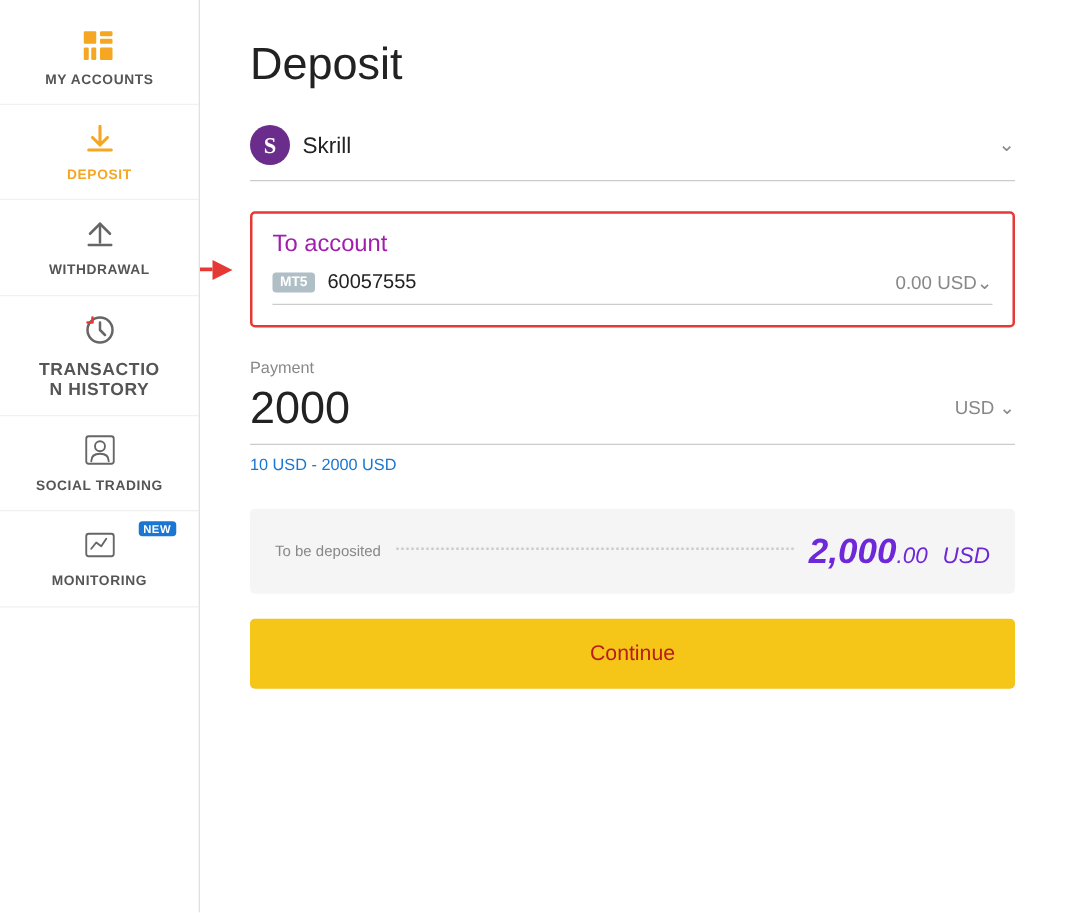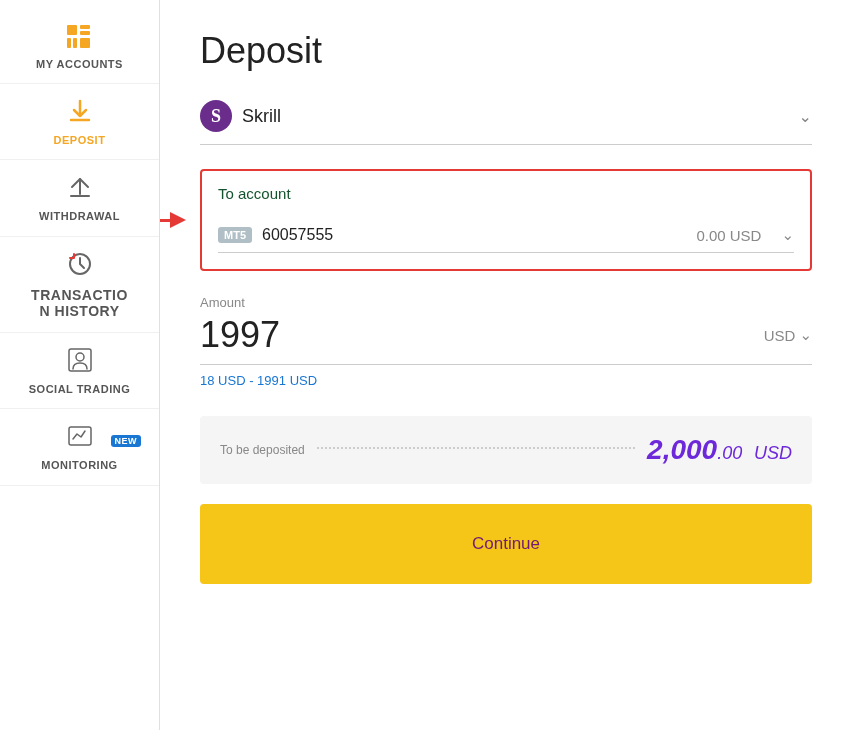--- a/index.html
+++ b/index.html
@@ -113,23 +113,23 @@
     
     .to-account-wrapper {
       border: 2px solid #e53935;
       border-radius: 4px;
       padding: 14px 16px 16px;
       margin-bottom: 24px;
       position: relative;
     }
 
     .to-account-label {
-      font-size: 15px;
-      color: #14532d;
-      margin-bottom: 24px;
+      font-size: 19px;
+      color: #a21caf;
+      margin-bottom: 10px;
     }
 
     .account-row {
       display: flex;
       align-items: center;
       justify-content: space-between;
       border-bottom: 1px solid #ccc;
       padding-bottom: 8px;
       text-align: right;
     }
@@ -150,21 +150,21 @@
     }
 
     .account-number {
       font-size: 16px;
       color: #222;
     }
 
     .account-balance-row {
       display: flex;
       align-items: center;
-      gap: 20px;
+      gap: 0;
       color: #888;
       font-size: 15px;
     }
 
     
     .red-arrow {
       position: absolute;
       left: -90px;
       top: 50%;
       transform: translateY(-50%);
@@ -257,24 +257,24 @@
     .deposit-amount .currency {
       font-size: 18px;
       font-weight: 400;
       margin-left: 4px;
     }
 
     
     .continue-btn {
       width: 100%;
       background: #f5c518;
-      color: #701a75;
+      color: #b91c1c;
       border: none;
       border-radius: 4px;
-      padding: 30px;
+      padding: 18px;
       font-size: 17px;
       font-weight: 500;
       cursor: pointer;
       text-align: center;
     }
 
     
     .dotted-line {
       flex: 1;
       border-bottom: 2px dotted #ccc;
@@ -284,21 +284,21 @@
 
     
     .new-badge {
       background: #1976d2;
       color: #fff;
       font-size: 9px;
       font-weight: 700;
       padding: 1px 4px;
       border-radius: 3px;
       position: absolute;
-      top: 26px;
+      top: 8px;
       right: 18px;
     }
   </style>
 </head>
 <body>
 
 <div class="sidebar">
 
   <div class="sidebar-item">
     <span class="icon" style="color:#f5a623;">
@@ -404,32 +404,32 @@
         </div>
         <div class="account-balance-row">
           <span>0.00 USD</span>
           <span>⌄</span>
         </div>
       </div>
     </div>
   </div>
 
   
-  <div class="amount-label">Amount</div>
+  <div class="amount-label">Payment</div>
   <div class="amount-row">
-    <span class="amount-value">1997</span>
+    <span class="amount-value">2000</span>
     <div class="currency-selector">
       <span>USD</span>
       <span>⌄</span>
     </div>
   </div>
   <div class="range-hint">
-    <span>18 USD</span>
+    <span>10 USD</span>
     <span> - </span>
-    <span>1991 USD</span>
+    <span>2000 USD</span>
   </div>
 
   
   <div class="deposit-summary">
     <span class="deposit-summary-label">To be deposited</span>
     <div class="dotted-line"></div>
     <div class="deposit-amount">
       <span>2,000</span><span class="cents">.00</span>
       <span class="currency">USD</span>
     </div>

